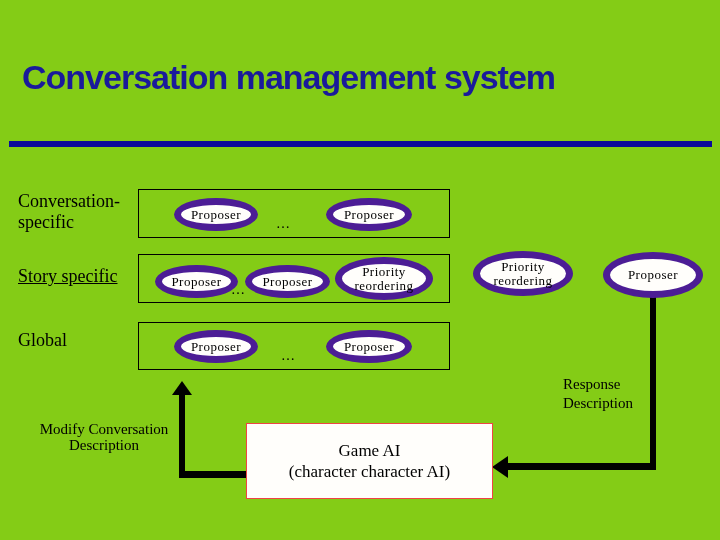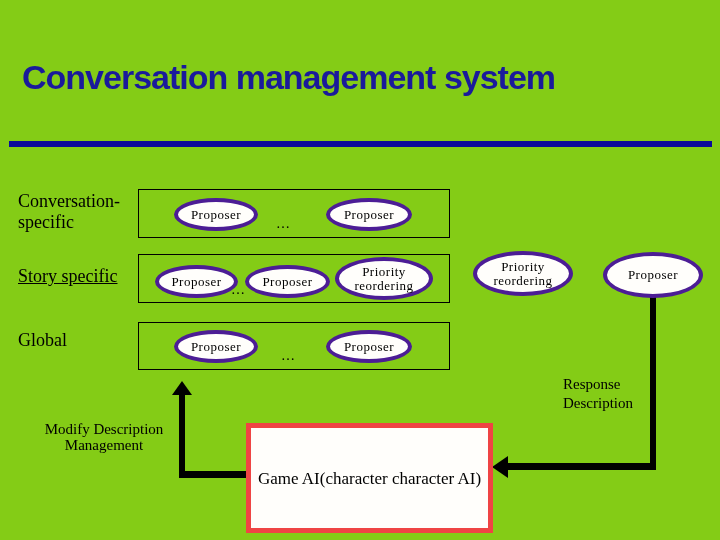--- a/index.html
+++ b/index.html
@@ -32,21 +32,21 @@
   
   .grouprect{
     position:absolute;left:138px;width:312px;
     border:1px solid #000;background:transparent;box-sizing:border-box;
   }
   .rect1{top:189px;height:49px;}
   .rect2{top:254px;height:49px;}
   .rect3{top:322px;height:48px;}
   
   .ell{
-    position:absolute;border:4px solid #4c1d95;border-radius:50%;
+    position:absolute;border:7px solid #4c1d95;border-radius:50%;
     background:#fffefb;box-sizing:border-box;
     display:flex;align-items:center;justify-content:center;
     font-size:13px;letter-spacing:0.5px;text-align:center;line-height:14px;
     z-index:3;
   }
   .r1e1{left:174px;top:198px;width:84px;height:33px;}
   .r1e2{left:326px;top:198px;width:86px;height:33px;}
   .r2e1{left:155px;top:265px;width:83px;height:33px;}
   .r2e2{left:245px;top:265px;width:85px;height:33px;}
   .r2e3{left:335px;top:257px;width:98px;height:43px;}
@@ -64,23 +64,23 @@
   .resp-desc{
     position:absolute;left:563px;top:375px;width:94px;
     font-size:15px;line-height:19px;text-align:left;
   }
   .modify-lbl{
     position:absolute;left:28px;top:421px;width:152px;
     font-size:15px;line-height:16px;text-align:center;
   }
   
   .gamebox{
-    position:absolute;left:246px;top:423px;width:247px;height:110px;
-    border:5px solid #ef4444;box-sizing:border-box;background:#fffefb;
-    display:flex;flex-direction:row;align-items:center;justify-content:center;
+    position:absolute;left:246px;top:423px;width:247px;height:76px;
+    border:1px solid #ef4444;box-sizing:border-box;background:#fffefb;
+    display:flex;flex-direction:column;align-items:center;justify-content:center;
     font-size:17px;line-height:21px;text-align:center;z-index:2;
   }
   
   .seg{position:absolute;background:#000;z-index:1;}
   .up-shaft{left:179px;top:393px;width:6px;height:85px;}
   .up-horiz{left:179px;top:471px;width:68px;height:7px;}
   .up-head{
     position:absolute;left:172px;top:381px;width:0;height:0;
     border-left:10px solid transparent;border-right:10px solid transparent;
     border-bottom:14px solid #000;z-index:1;
@@ -137,21 +137,21 @@
     </div>
 
   <div class="ell ell-priority">
       <span class="wrap70">Priority reordering</span>
     </div>
   <div class="ell ell-selector">
       <span>Proposer</span>
     </div>
 
   <div class="resp-desc">Response Description</div>
-  <div class="modify-lbl">Modify Description Management</div>
+  <div class="modify-lbl">Modify Conversation Description</div>
 
   <div class="gamebox">
     <span>Game AI</span>
     <span>(character character AI)</span>
   </div>
 
   <div class="seg right-vert"></div>
   <div class="seg right-horiz"></div>
   <div class="left-head"></div>
 

